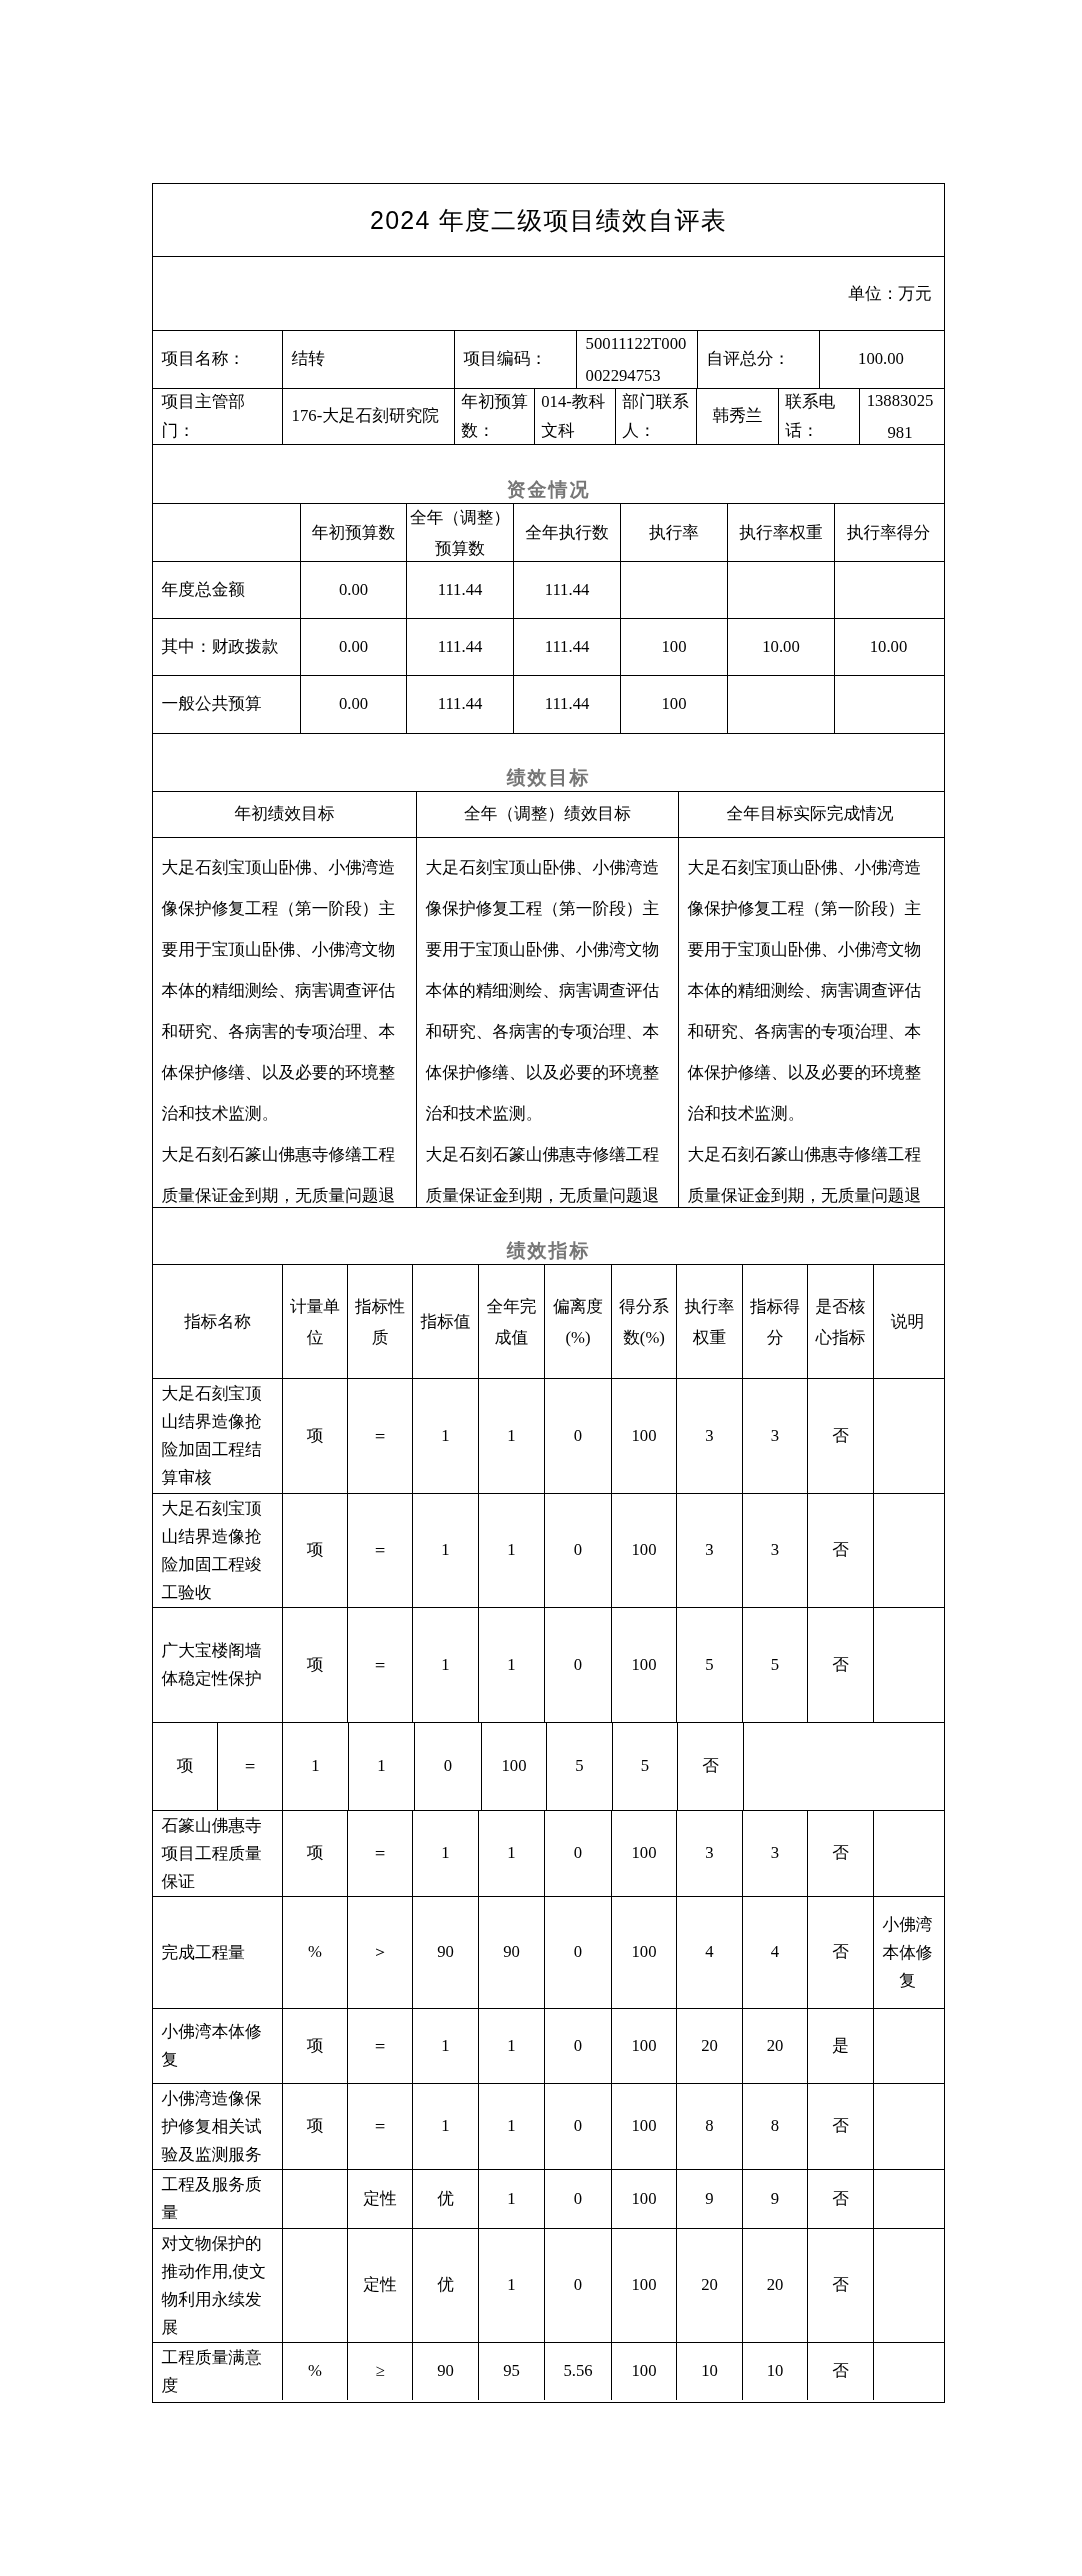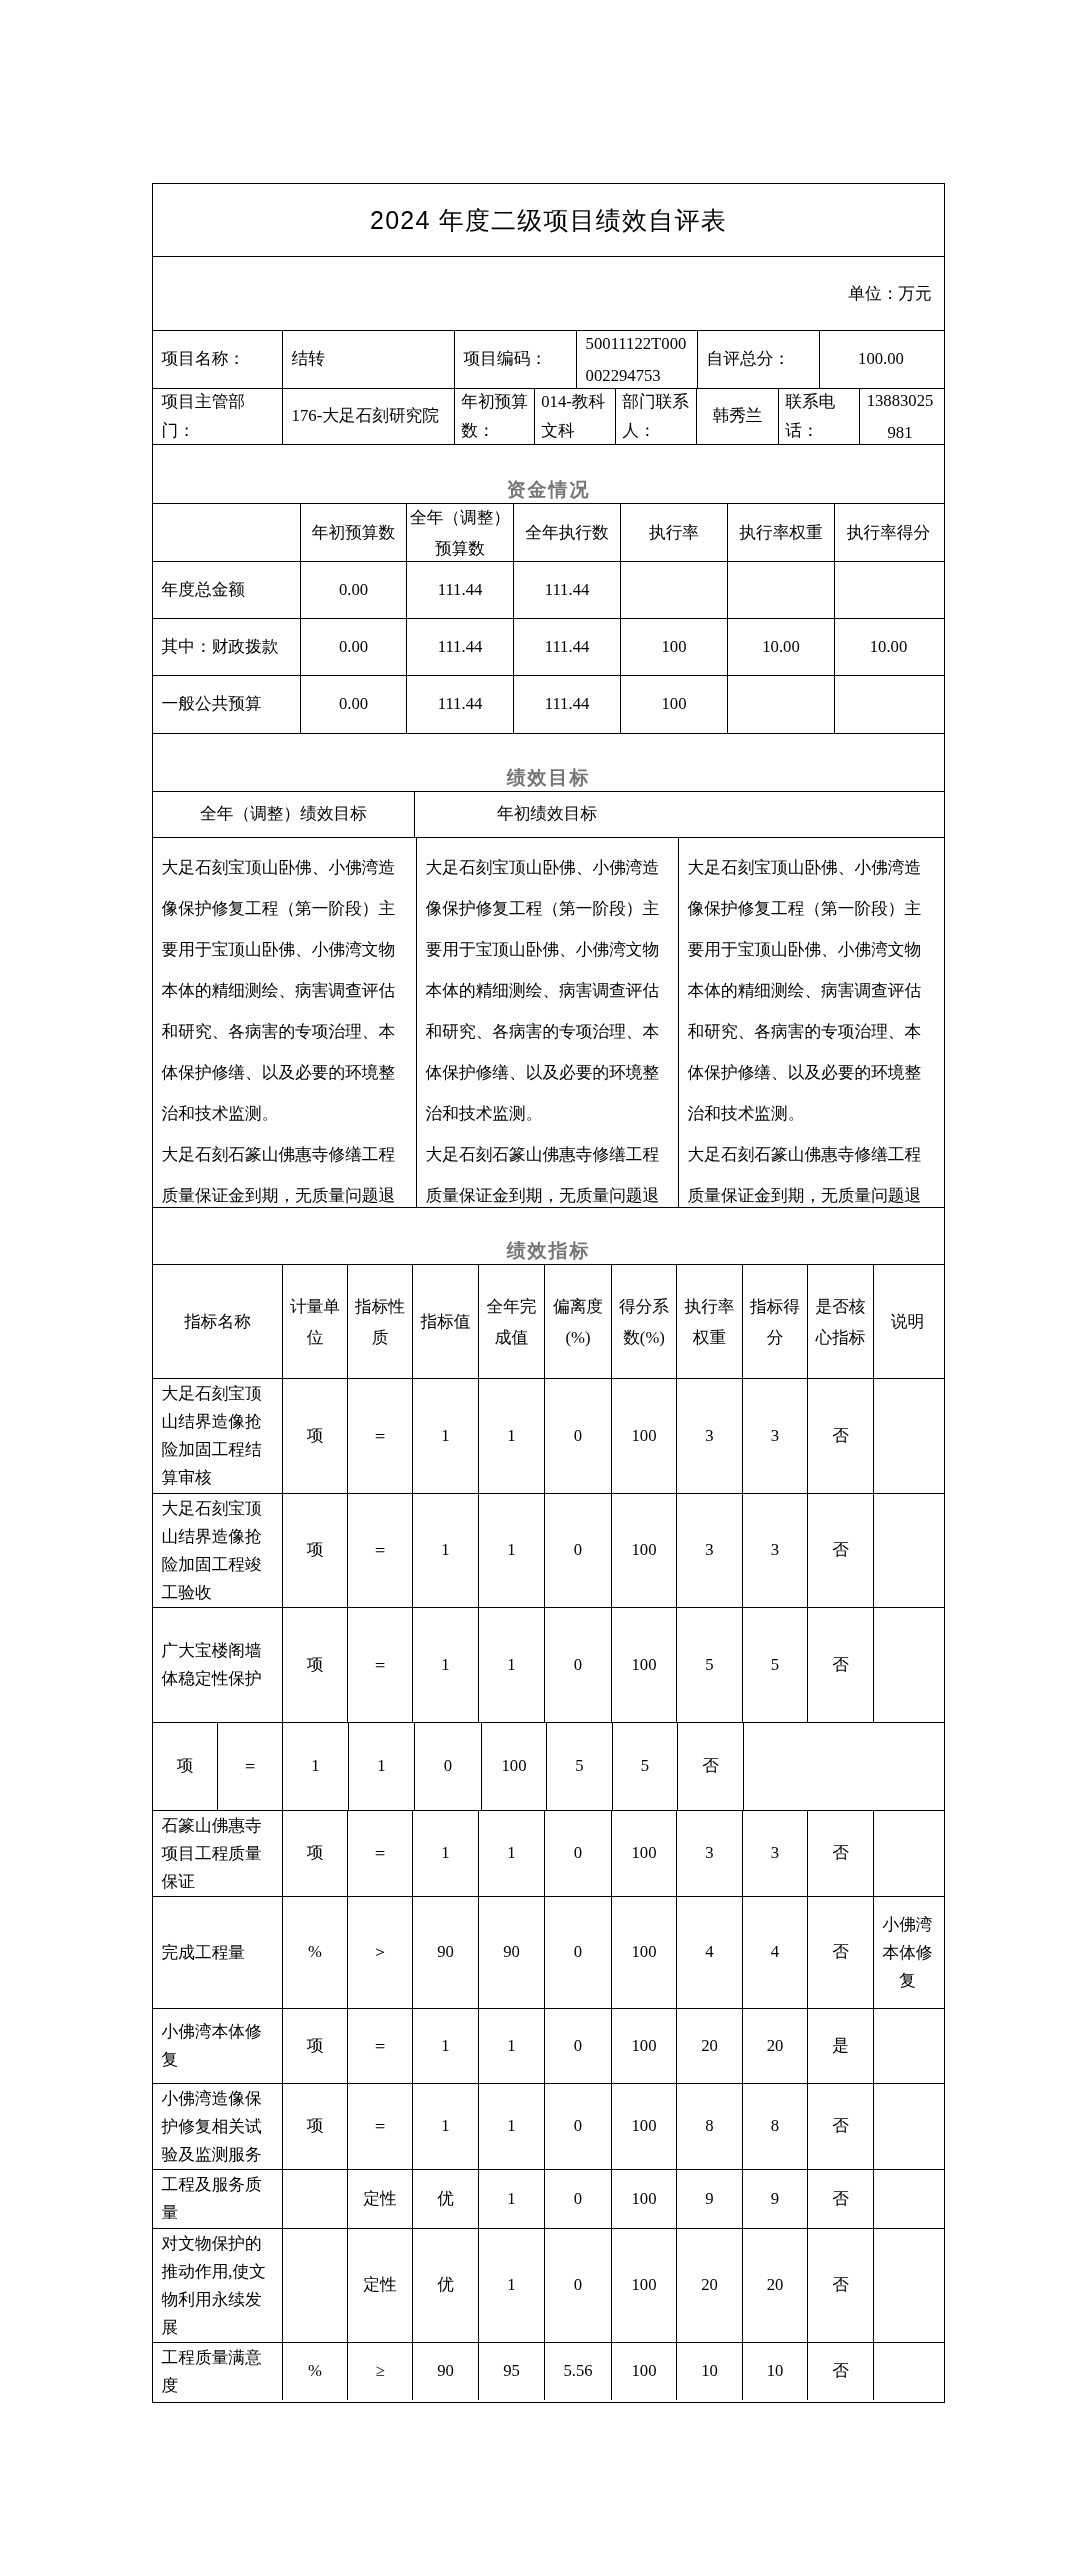--- a/index.html
+++ b/index.html
@@ -112,22 +112,23 @@
     <div class="c" style="width:107px">100</div>
     <div class="c" style="width:107px"></div>
     <div class="c" style="width:107px"></div>
   </div>
 
   <div class="row sec-row" style="height:58px">
     <div class="sec-title">绩效目标</div>
   </div>
 
   <div class="row" style="height:46px">
+    <div class="c" style="width:264px">年初绩效目标</div>
     <div class="c" style="width:262px">全年（调整）绩效目标</div>
-    <div class="c" style="width:264px">年初绩效目标</div>
+    <div class="c" style="width:262px">全年目标实际完成情况</div>
   </div>
 
   <div class="row" style="height:370px">
     <div class="c goal-cell" style="width:264px">大足石刻宝顶山卧佛、小佛湾造像保护修复工程（第一阶段）主要用于宝顶山卧佛、小佛湾文物本体的精细测绘、病害调查评估和研究、各病害的专项治理、本体保护修缮、以及必要的环境整治和技术监测。
 大足石刻石篆山佛惠寺修缮工程质量保证金到期，无质量问题退还。</div>
     <div class="c goal-cell" style="width:262px">大足石刻宝顶山卧佛、小佛湾造像保护修复工程（第一阶段）主要用于宝顶山卧佛、小佛湾文物本体的精细测绘、病害调查评估和研究、各病害的专项治理、本体保护修缮、以及必要的环境整治和技术监测。
 大足石刻石篆山佛惠寺修缮工程质量保证金到期，无质量问题退还。
 大足石刻宝顶山结界造像抢险加固保护工程竣工验收及结算审核工作。</div>
     <div class="c goal-cell" style="width:262px">大足石刻宝顶山卧佛、小佛湾造像保护修复工程（第一阶段）主要用于宝顶山卧佛、小佛湾文物本体的精细测绘、病害调查评估和研究、各病害的专项治理、本体保护修缮、以及必要的环境整治和技术监测。
 大足石刻石篆山佛惠寺修缮工程质量保证金到期，无质量问题退还。

